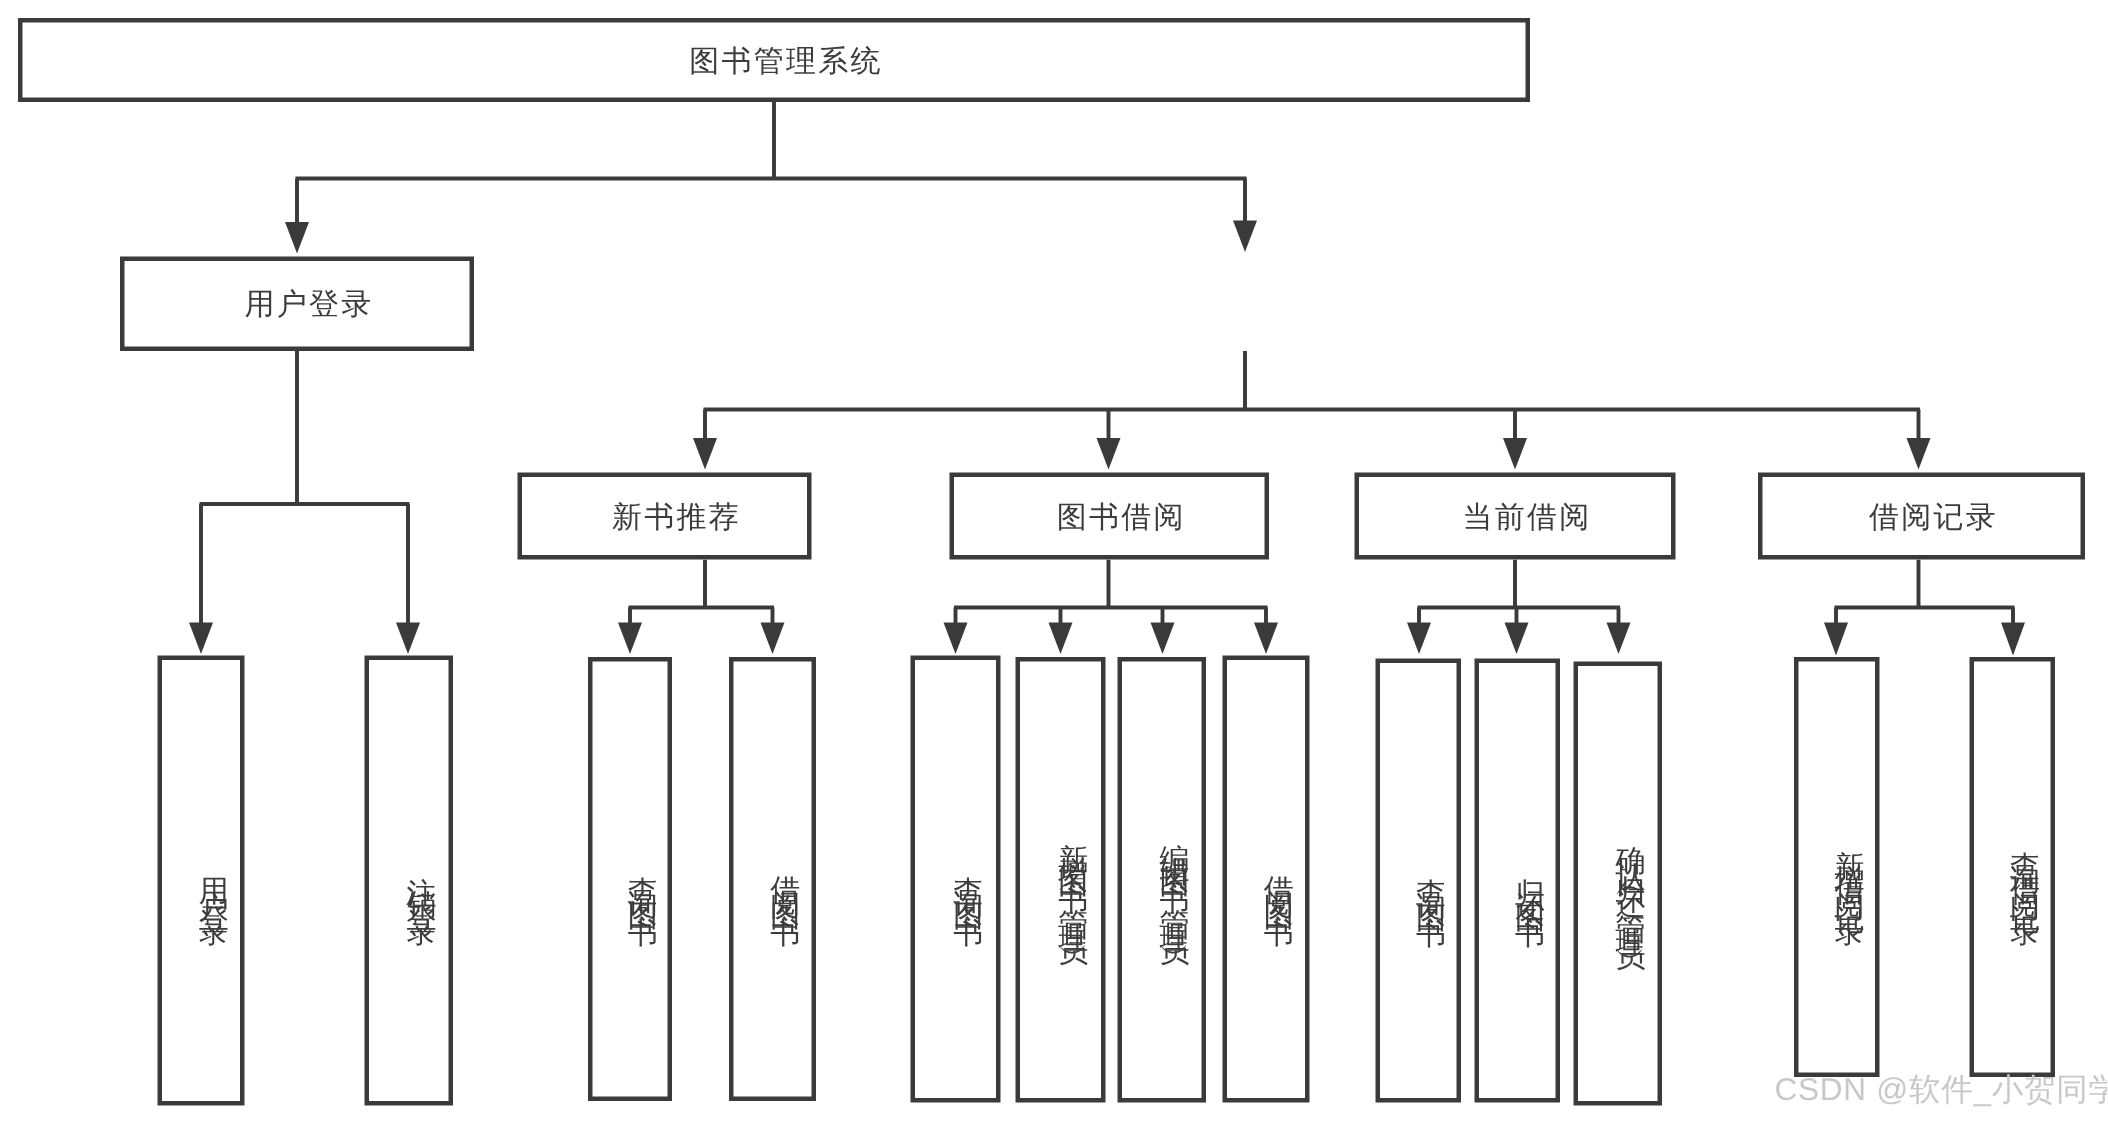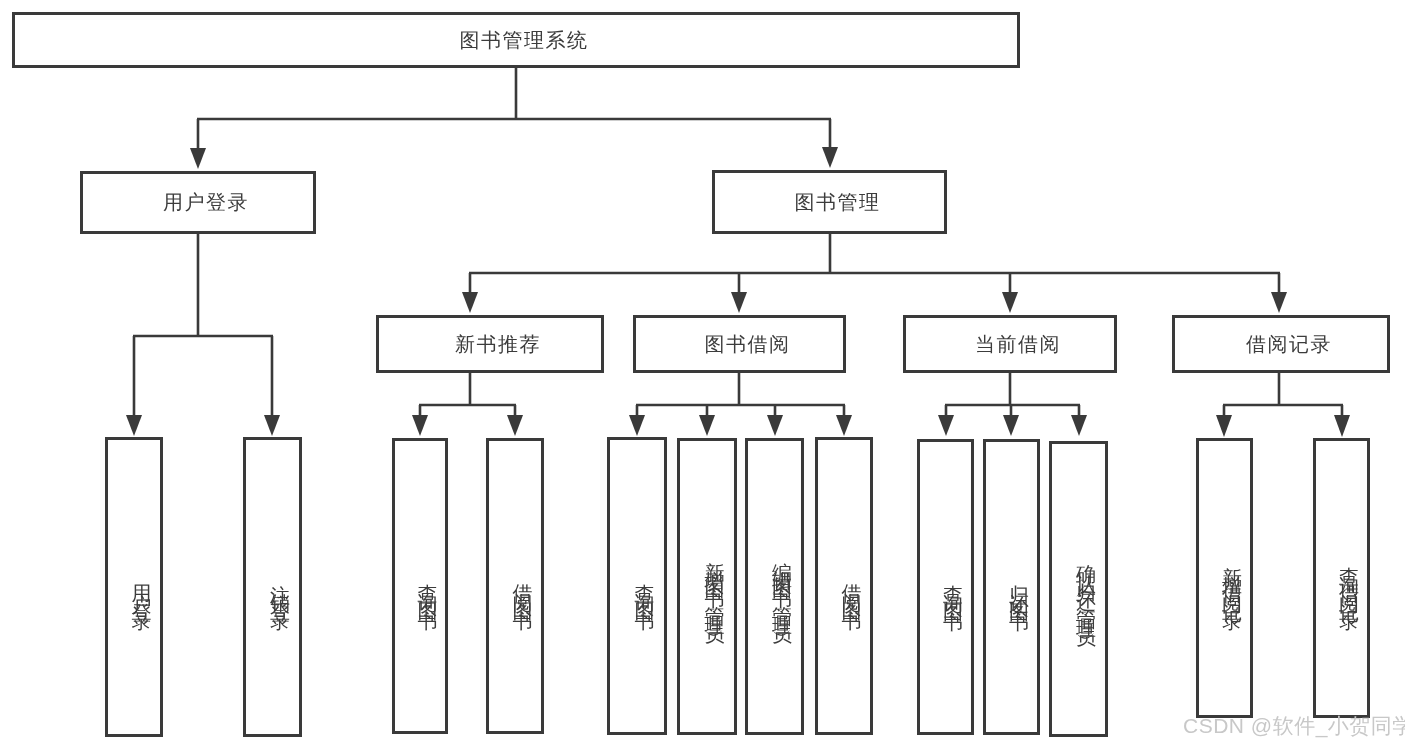--- a/index.html
+++ b/index.html
@@ -78,25 +78,22 @@
     </g>
   </svg>
 
   <div class="box h" style="left:12px;top:12px;width:1008px;height:56px">
     <span class="lbl">图书管理系统</span>
   </div>
 
   <div class="box h" style="left:80px;top:171px;width:236px;height:63px">
     <span class="lbl">用户登录</span>
   </div>
-  <div class="box h" style="left:712px;top:170px;width:235px;height:64px">
-    <span class="lbl">图书管理</span>
-  </div>
 
-  <div class="box h" style="left:376px;top:315px;width:228px;height:58px">
+  <div class="box h" style="left:345px;top:315px;width:196px;height:58px">
     <span class="lbl">新书推荐</span>
   </div>
   <div class="box h" style="left:903px;top:315px;width:214px;height:58px">
     <span class="lbl">当前借阅</span>
   </div>
   <div class="box h" style="left:633px;top:315px;width:213px;height:58px">
     <span class="lbl">图书借阅</span>
   </div>
   <div class="box h" style="left:1172px;top:315px;width:218px;height:58px">
     <span class="lbl">借阅记录</span>

